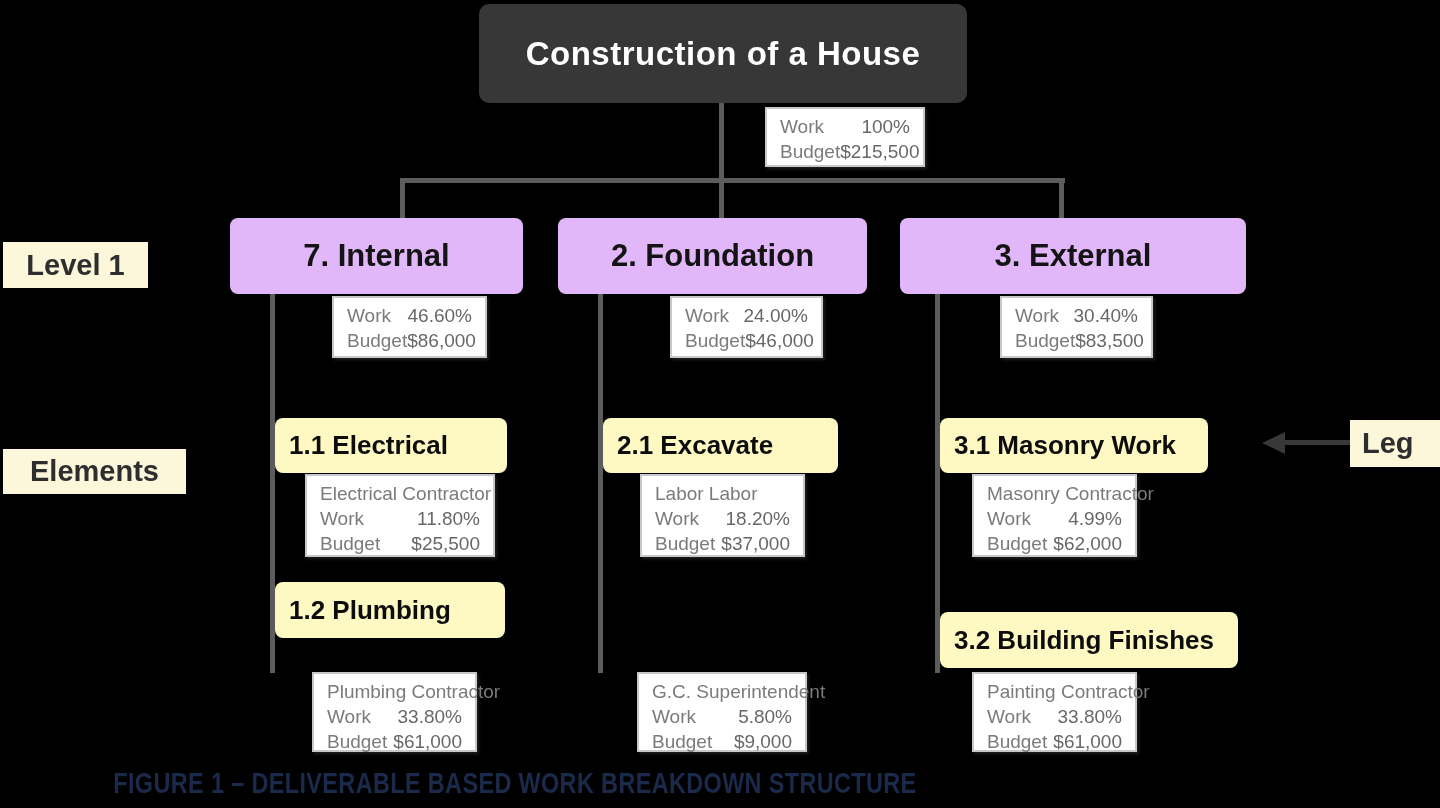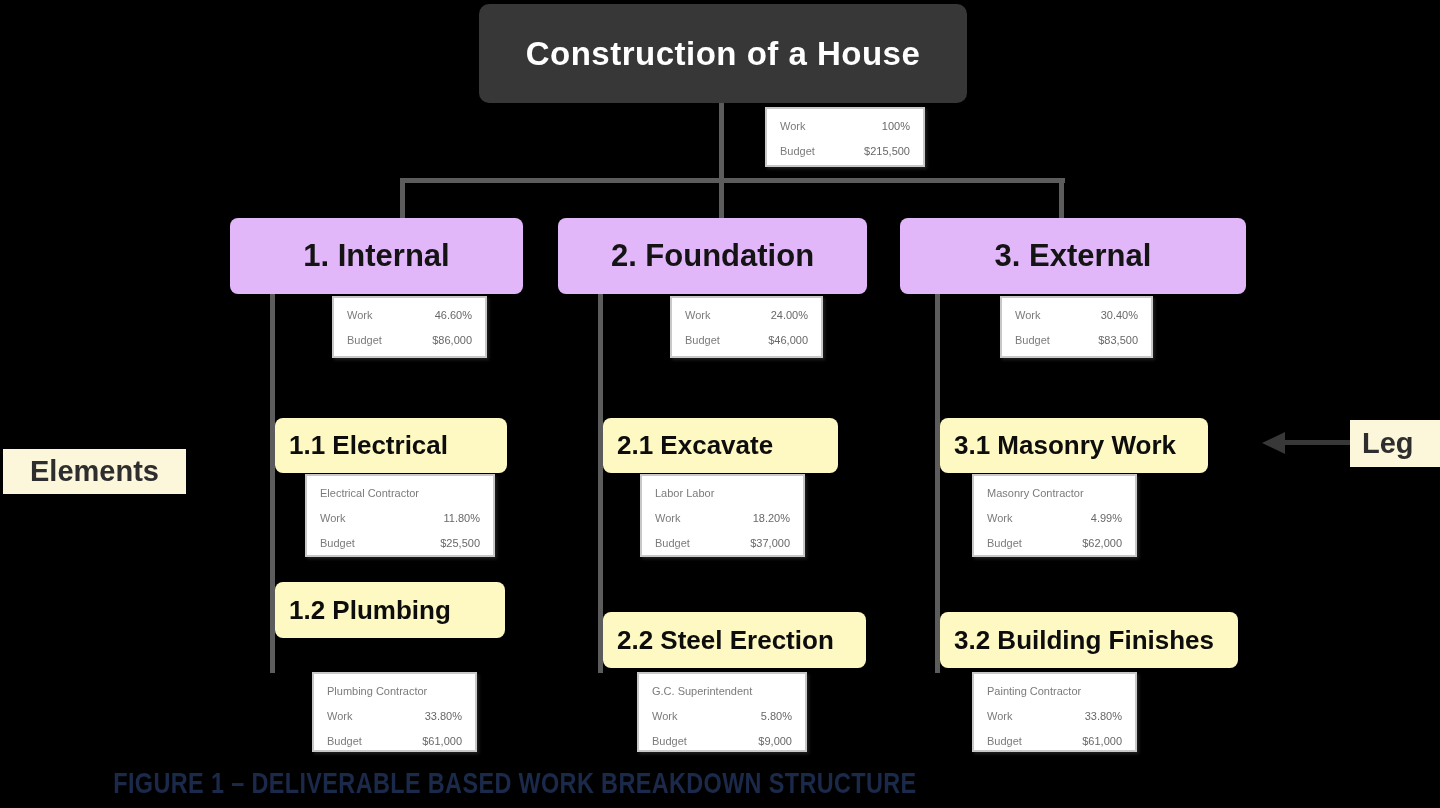--- a/index.html
+++ b/index.html
@@ -24,21 +24,21 @@
   }
   
   .el-box{
     background:#fef9c3;border-radius:8px;color:#0d0d0d;
     display:flex;align-items:center;
     font-size:26px;font-weight:700;padding-left:14px;z-index:3;
   }
   
   .card{
     background:#fff;border:2px solid #c8c8c8;z-index:2;
-    padding:5px 13px;color:#7b7b7b;font-size:11px;line-height:25px;
+    padding:5px 13px;color:#7b7b7b;font-size:19px;line-height:25px;
     box-shadow:2px 2px 3px rgba(255,255,255,.12);
   }
   .card .row{display:flex;justify-content:space-between;}
   .card .val{color:#686868;}
   .card .owner{white-space:nowrap;}
   
   .tag{
     background:#fcf6da;color:#2e2e2e;font-size:29px;font-weight:700;
     display:flex;align-items:center;justify-content:center;z-index:3;
   }
@@ -80,21 +80,21 @@
       <span>Work</span>
       <span class="val">100%</span>
     </div>
     <div class="row">
       <span>Budget</span>
       <span class="val">$215,500</span>
     </div>
   </div>
 
   <div class="abs l1-box" style="left:230px;top:218px;width:293px;height:76px;">
-    <span>1. Internal</span>
+    <span>7. Internal</span>
   </div>
   <div class="abs l1-box" style="left:558px;top:218px;width:309px;height:76px;">
     <span>2. Foundation</span>
   </div>
   <div class="abs l1-box" style="left:900px;top:218px;width:346px;height:76px;">
     <span>3. External</span>
   </div>
 
   <div class="abs card" style="left:332px;top:296px;width:155px;height:62px;">
     <div class="row">
@@ -167,23 +167,20 @@
     </div>
     <div class="row">
       <span>Budget</span>
       <span class="val">$62,000</span>
     </div>
   </div>
 
   <div class="abs el-box" style="left:275px;top:582px;width:230px;height:56px;">
     <span>1.2 Plumbing</span>
   </div>
-  <div class="abs el-box" style="left:603px;top:612px;width:263px;height:56px;">
-    <span>2.2 Steel Erection</span>
-  </div>
   <div class="abs el-box" style="left:940px;top:612px;width:298px;height:56px;">
     <span>3.2 Building Finishes</span>
   </div>
 
   <div class="abs card" style="left:312px;top:672px;width:165px;height:80px;">
     <div class="owner">Plumbing Contractor</div>
     <div class="row">
       <span>Work</span>
       <span class="val">33.80%</span>
     </div>
@@ -208,20 +205,23 @@
     <div class="row">
       <span>Work</span>
       <span class="val">33.80%</span>
     </div>
     <div class="row">
       <span>Budget</span>
       <span class="val">$61,000</span>
     </div>
   </div>
 
+  <div class="abs tag" style="left:3px;top:242px;width:145px;height:46px;">
+    <span>Level 1</span>
+  </div>
   <div class="abs tag" style="left:3px;top:449px;width:183px;height:45px;">
     <span>Elements</span>
   </div>
 
   <div class="arrow-head" style="left:1262px;top:432px;"></div>
   <div class="arrow-shaft" style="left:1283px;top:440px;width:67px;height:5px;"></div>
   <div class="abs tag left-align" style="left:1350px;top:420px;width:95px;height:47px;">
     <span>Leg</span>
   </div>
 

